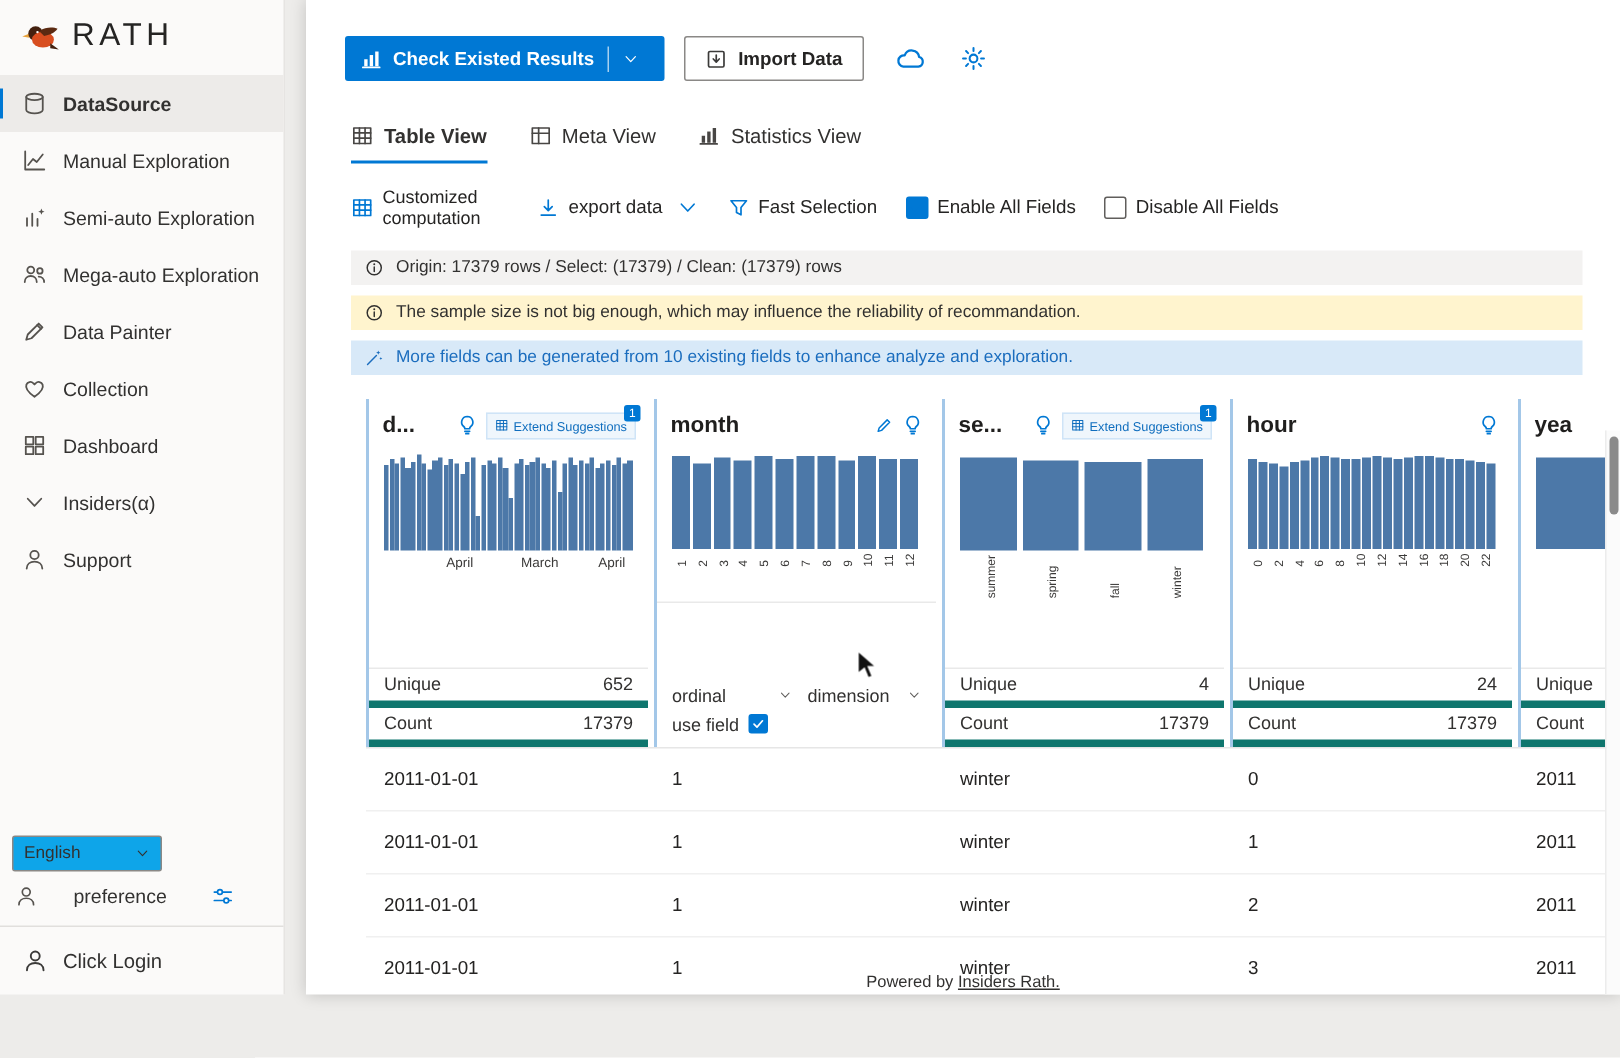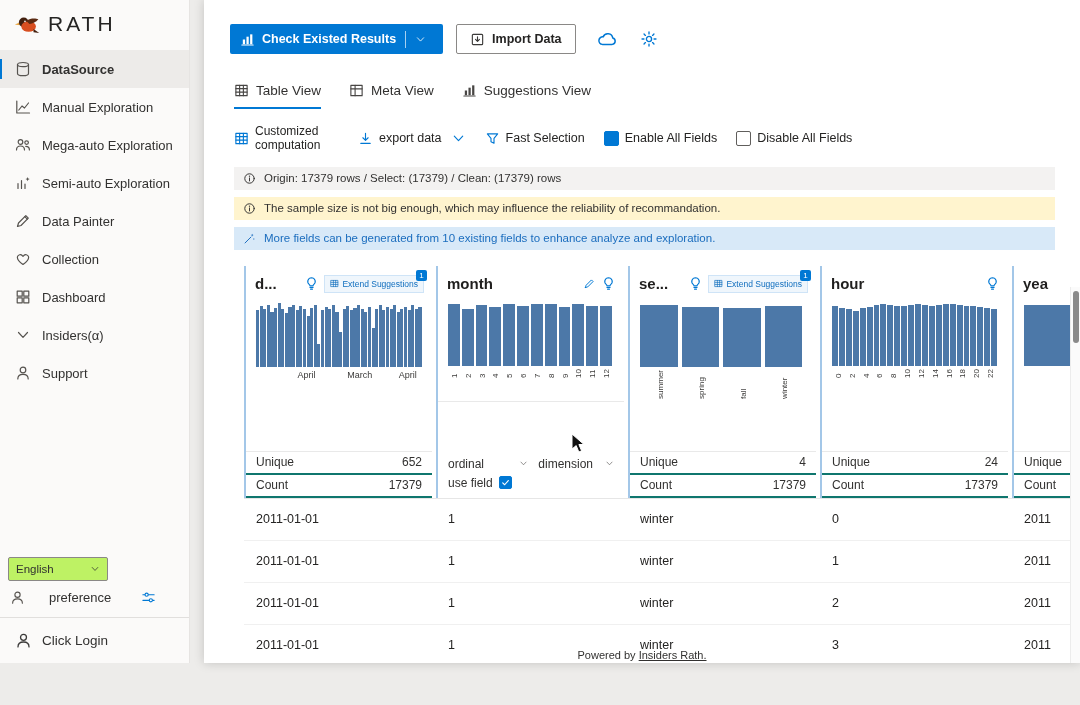--- a/index.html
+++ b/index.html
@@ -10,21 +10,21 @@
   
   .sidebar { width:190px; flex-shrink:0; background:#fbfaf9; border-right:1px solid #e6e4e2; display:flex; flex-direction:column; position:relative; }
   .logo { display:flex; align-items:center; gap:8px; padding:11px 14px 13px 14px; }
   .logo-title { font-size:21px; letter-spacing:3px; color:#252423; }
   .nav-item { display:flex; align-items:center; gap:11px; height:38px; padding-left:15px; cursor:pointer; position:relative; color:#323130; }
   .nav-item .ic { width:16px; height:16px; color:#56534f; flex-shrink:0; }
   .nav-item.active { background:#edebe9; }
   .nav-item.active::before { content:""; position:absolute; left:0; top:9px; bottom:9px; width:2px; background:#0078d4; }
   .nav-item.active .nav-label { font-weight:700; }
   .sidebar-bottom { margin-top:auto; }
-  .lang-select { width:100px; height:24px; border:1px solid #8a8886; background:#bef264; border-radius:2px; margin:0 0 9px 8px; display:flex; align-items:center; justify-content:space-between; padding:0 7px; font-size:11.5px; cursor:pointer; }
+  .lang-select { width:100px; height:24px; border:1px solid #8a8886; background:#0ea5e9; border-radius:2px; margin:0 0 9px 8px; display:flex; align-items:center; justify-content:space-between; padding:0 7px; font-size:11.5px; cursor:pointer; }
   .pref-row { display:flex; align-items:center; gap:24px; padding:0 0 12px 10px; font-size:13px; cursor:pointer; }
   .pref-row .ic { width:15px; height:15px; color:#56534f; }
   .pref-row .ic.blue { color:#0078d4; margin-left:6px; }
   .login-row { border-top:1px solid #e1dfdd; height:46px; display:flex; align-items:center; gap:10px; padding-left:15px; cursor:pointer; font-size:13.5px; }
   .login-row .ic { width:17px; height:17px; color:#3b3a39; }
 
   
   .main { flex:1; background:#fff; margin-left:14px; box-shadow:0 0 10px rgba(0,0,0,0.18); position:relative; overflow:hidden; }
 
   .topbar { display:flex; align-items:center; gap:13px; padding:24px 0 0 26px; }
@@ -36,21 +36,21 @@
   .btn-default .ic { width:15px; height:15px; color:#3b3a39; }
   .icon-btn { cursor:pointer; display:flex; align-items:center; }
   .icon-btn .ic { color:#0078d4; }
   .icon-btn.cloud { margin-left:8px; }
   .icon-btn.cloud .ic { width:20px; height:20px; }
   .icon-btn.gear .ic { width:18px; height:18px; margin-left:10px; }
 
   .tabs { display:flex; gap:28px; margin:29px 0 0 30px; }
   .tab { display:flex; align-items:center; gap:7px; font-size:13.5px; padding-bottom:9px; cursor:pointer; border-bottom:2.5px solid transparent; }
   .tab .ic { width:15px; height:15px; color:#484644; }
-  .tab.active { font-weight:400; border-bottom-color:#0078d4; }
+  .tab.active { font-weight:700; border-bottom-color:#0078d4; }
 
   .actionbar { display:flex; align-items:center; gap:19px; margin:15px 25px 0 30px; font-size:12.5px; color:#252423; }
   .ab-item { display:flex; align-items:center; gap:6px; cursor:pointer; white-space:nowrap; }
   .ab-item .ic { width:15px; height:15px; color:#0078d4; flex-shrink:0; }
   .two-line { width:84px; white-space:normal; line-height:1.2; font-size:12px; }
   .caret { width:10px; height:10px; color:#605e5c; margin-left:3px; }
   .cb { width:15px; height:15px; border:1px solid #605e5c; border-radius:2px; background:#fff; display:flex; align-items:center; justify-content:center; flex-shrink:0; }
   .cb.checked { background:#0078d4; border-color:#0078d4; }
   .cb svg { width:10px; height:10px; color:#fff; }
 
@@ -76,21 +76,21 @@
   .bars.g05 .bar { margin-right:0.5px; }
   .bars.g1 .bar { margin-right:1px; }
   .bars.g2 .bar { margin-right:2px; }
   .bars.g4 .bar { margin-right:4px; }
   .xlabels-h { position:relative; height:14px; margin:3px 10px 0 10px; }
   .hlab { position:absolute; font-size:9px; color:#3b3a39; }
   .vlabels { display:flex; margin:3px 10px 0 10px; }
   .vcell { flex:1; display:flex; justify-content:center; }
   .vtext { writing-mode:vertical-rl; transform:rotate(180deg); font-size:8px; line-height:1; color:#3b3a39; max-height:42px; overflow:hidden; }
   .fc-stats { border-top:1px solid #e9e9e9; }
-  .stat { display:flex; justify-content:space-between; padding:3px 10px 4px 10px; font-size:12px; border-bottom:2px solid #0f766e;text-align:right; }
+  .stat { display:flex; justify-content:space-between; padding:3px 10px 4px 10px; font-size:12px; border-bottom:5px solid #0f766e;text-align:right; }
   .fc-controls { padding:2px 10px 8px 10px; font-size:12px; border-top:1px solid #e9e9e9; }
   .ctrl-row { display:flex; align-items:center; margin-top:5px; }
   .dd { display:flex; align-items:center; cursor:pointer;margin-top:48px; }
   .dd .caret { width:9px; height:9px; }
   .dd.first { width:88px; justify-content:space-between; }
   .cb.small { width:13px; height:13px; margin-left:6px; }
   .cb.small svg { width:9px; height:9px; }
 
   
   .data-table { margin-left:40px; border-top:1px solid #e6e6e6; }
@@ -237,29 +237,29 @@
         <span class="nav-label">DataSource</span>
       </div>
       <div class="nav-item">
         <svg class="ic">
             <use href="#i-line"></use>
           </svg>
         <span class="nav-label">Manual Exploration</span>
       </div>
       <div class="nav-item">
         <svg class="ic">
+            <use href="#i-semi"></use>
+          </svg>
+        <span class="nav-label">Semi-auto Exploration</span>
+      </div>
+      <div class="nav-item">
+        <svg class="ic">
             <use href="#i-people"></use>
           </svg>
         <span class="nav-label">Mega-auto Exploration</span>
-      </div>
-      <div class="nav-item">
-        <svg class="ic">
-            <use href="#i-semi"></use>
-          </svg>
-        <span class="nav-label">Semi-auto Exploration</span>
       </div>
       <div class="nav-item">
         <svg class="ic">
             <use href="#i-pen"></use>
           </svg>
         <span class="nav-label">Data Painter</span>
       </div>
       <div class="nav-item">
         <svg class="ic">
             <use href="#i-heart"></use>
@@ -352,21 +352,21 @@
       <div class="tab">
         <svg class="ic">
             <use href="#i-meta"></use>
           </svg>
         <span>Meta View</span>
       </div>
       <div class="tab">
         <svg class="ic">
             <use href="#i-bars"></use>
           </svg>
-        <span>Suggestions View</span>
+        <span>Statistics View</span>
       </div>
     </div>
 
     <div class="actionbar">
       <div class="ab-item">
         <svg class="ic">
             <use href="#i-table"></use>
           </svg>
         <span class="two-line">Customized computation</span>
       </div>

